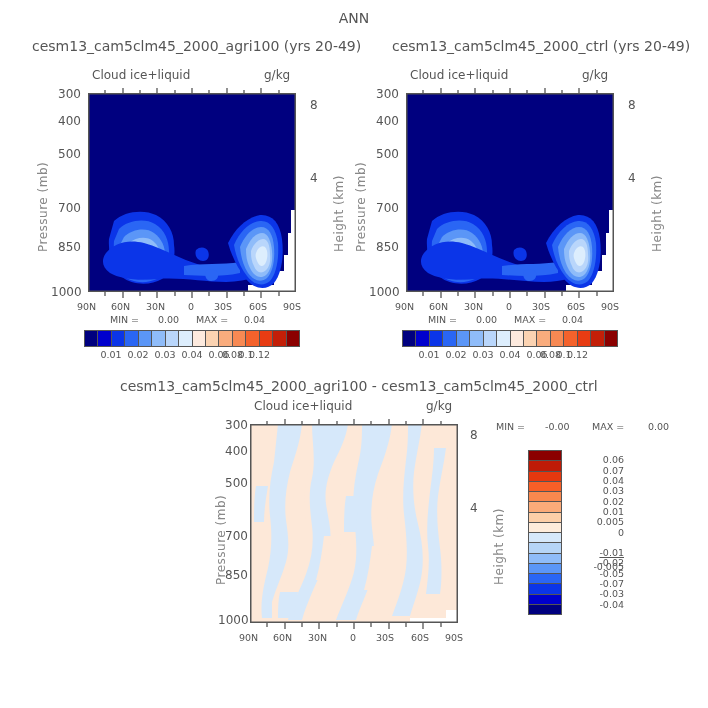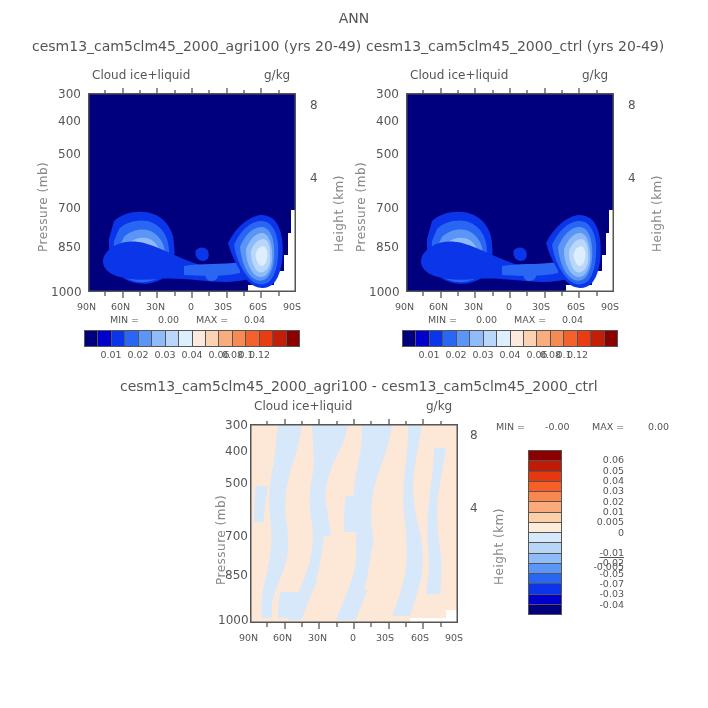--- a/index.html
+++ b/index.html
@@ -150,21 +150,21 @@
       <div class="lbl-sm" style="position: absolute; left: 108px; transform: translateX(-50%); top: 0px;">0.04</div>
       <div class="lbl-sm" style="position: absolute; left: 135px; transform: translateX(-50%); top: 0px;">0.06</div>
       <div class="lbl-sm" style="position: absolute; left: 148.5px; transform: translateX(-50%); top: 0px;">0.08</div>
       <div class="lbl-sm" style="position: absolute; left: 162px; transform: translateX(-50%); top: 0px;">0.1</div>
       <div class="lbl-sm" style="position: absolute; left: 175.5px; transform: translateX(-50%); top: 0px;">0.12</div>
     </div>
 </div>
 
 <div class="abs" style="left:0;top:0;">
 
-  <div class="abs ttl" style="left:366px;top:38px;">cesm13_cam5clm45_2000_ctrl (yrs 20-49)</div>
+  <div class="abs ttl" style="left:392px;top:38px;">cesm13_cam5clm45_2000_ctrl (yrs 20-49)</div>
 
   <div class="abs lbl" style="left:410px;top:68px;">Cloud ice+liquid</div>
   <div class="abs lbl" style="left:582px;top:68px;">g/kg</div>
 
   <div class="abs axlab vert" style="left:354px;top:252px;transform:rotate(-90deg);">Pressure (mb)</div>
   <div class="abs axlab vert" style="left:650px;top:252px;transform:rotate(-90deg);">Height (km)</div>
 
   <div class="abs lbl" style="left:376px;top:87px;">300</div>
   <div class="abs lbl" style="left:376px;top:114px;">400</div>
   <div class="abs lbl" style="left:376px;top:147px;">500</div>
@@ -384,21 +384,21 @@
       <div class="vcbar-cell" style="background: rgb(182, 213, 247); border-top: 1px solid rgb(85, 85, 85);"></div>
       <div class="vcbar-cell" style="background: rgb(143, 188, 249); border-top: 1px solid rgb(85, 85, 85);"></div>
       <div class="vcbar-cell" style="background: rgb(91, 150, 247); border-top: 1px solid rgb(85, 85, 85);"></div>
       <div class="vcbar-cell" style="background: rgb(42, 102, 244); border-top: 1px solid rgb(85, 85, 85);"></div>
       <div class="vcbar-cell" style="background: rgb(11, 53, 232); border-top: 1px solid rgb(85, 85, 85);"></div>
       <div class="vcbar-cell" style="background: rgb(0, 0, 205); border-top: 1px solid rgb(85, 85, 85);"></div>
       <div class="vcbar-cell" style="background: rgb(0, 0, 127); border-top: 1px solid rgb(85, 85, 85);"></div>
     </div>
   <div class="abs" id="cbarDlab" style="left:566px;top:450px;width:58px;height:165px;">
       <div class="lbl-sm" style="position: absolute; top: 4.3125px; right: 0px; text-align: right;">0.06</div>
-      <div class="lbl-sm" style="position: absolute; top: 14.625px; right: 0px; text-align: right;">0.05</div>
+      <div class="lbl-sm" style="position: absolute; top: 14.625px; right: 0px; text-align: right;">0.07</div>
       <div class="lbl-sm" style="position: absolute; top: 24.9375px; right: 0px; text-align: right;">0.04</div>
       <div class="lbl-sm" style="position: absolute; top: 35.25px; right: 0px; text-align: right;">0.03</div>
       <div class="lbl-sm" style="position: absolute; top: 45.5625px; right: 0px; text-align: right;">0.02</div>
       <div class="lbl-sm" style="position: absolute; top: 55.875px; right: 0px; text-align: right;">0.01</div>
       <div class="lbl-sm" style="position: absolute; top: 66.1875px; right: 0px; text-align: right;">0.005</div>
       <div class="lbl-sm" style="position: absolute; top: 76.5px; right: 0px; text-align: right;">0</div>
       <div class="lbl-sm" style="position: absolute; top: 86.8125px; right: 0px; text-align: right; margin-top: 24px;">-0.005</div>
       <div class="lbl-sm" style="position: absolute; top: 97.125px; right: 0px; text-align: right; text-decoration: underline;">-0.01</div>
       <div class="lbl-sm" style="position: absolute; top: 91px; right: 0px; text-align: left; margin-top: 16px;">-0.02</div>
       <div class="lbl-sm" style="position: absolute; top: 117.75px; right: 0px; text-align: right;">-0.05</div>

